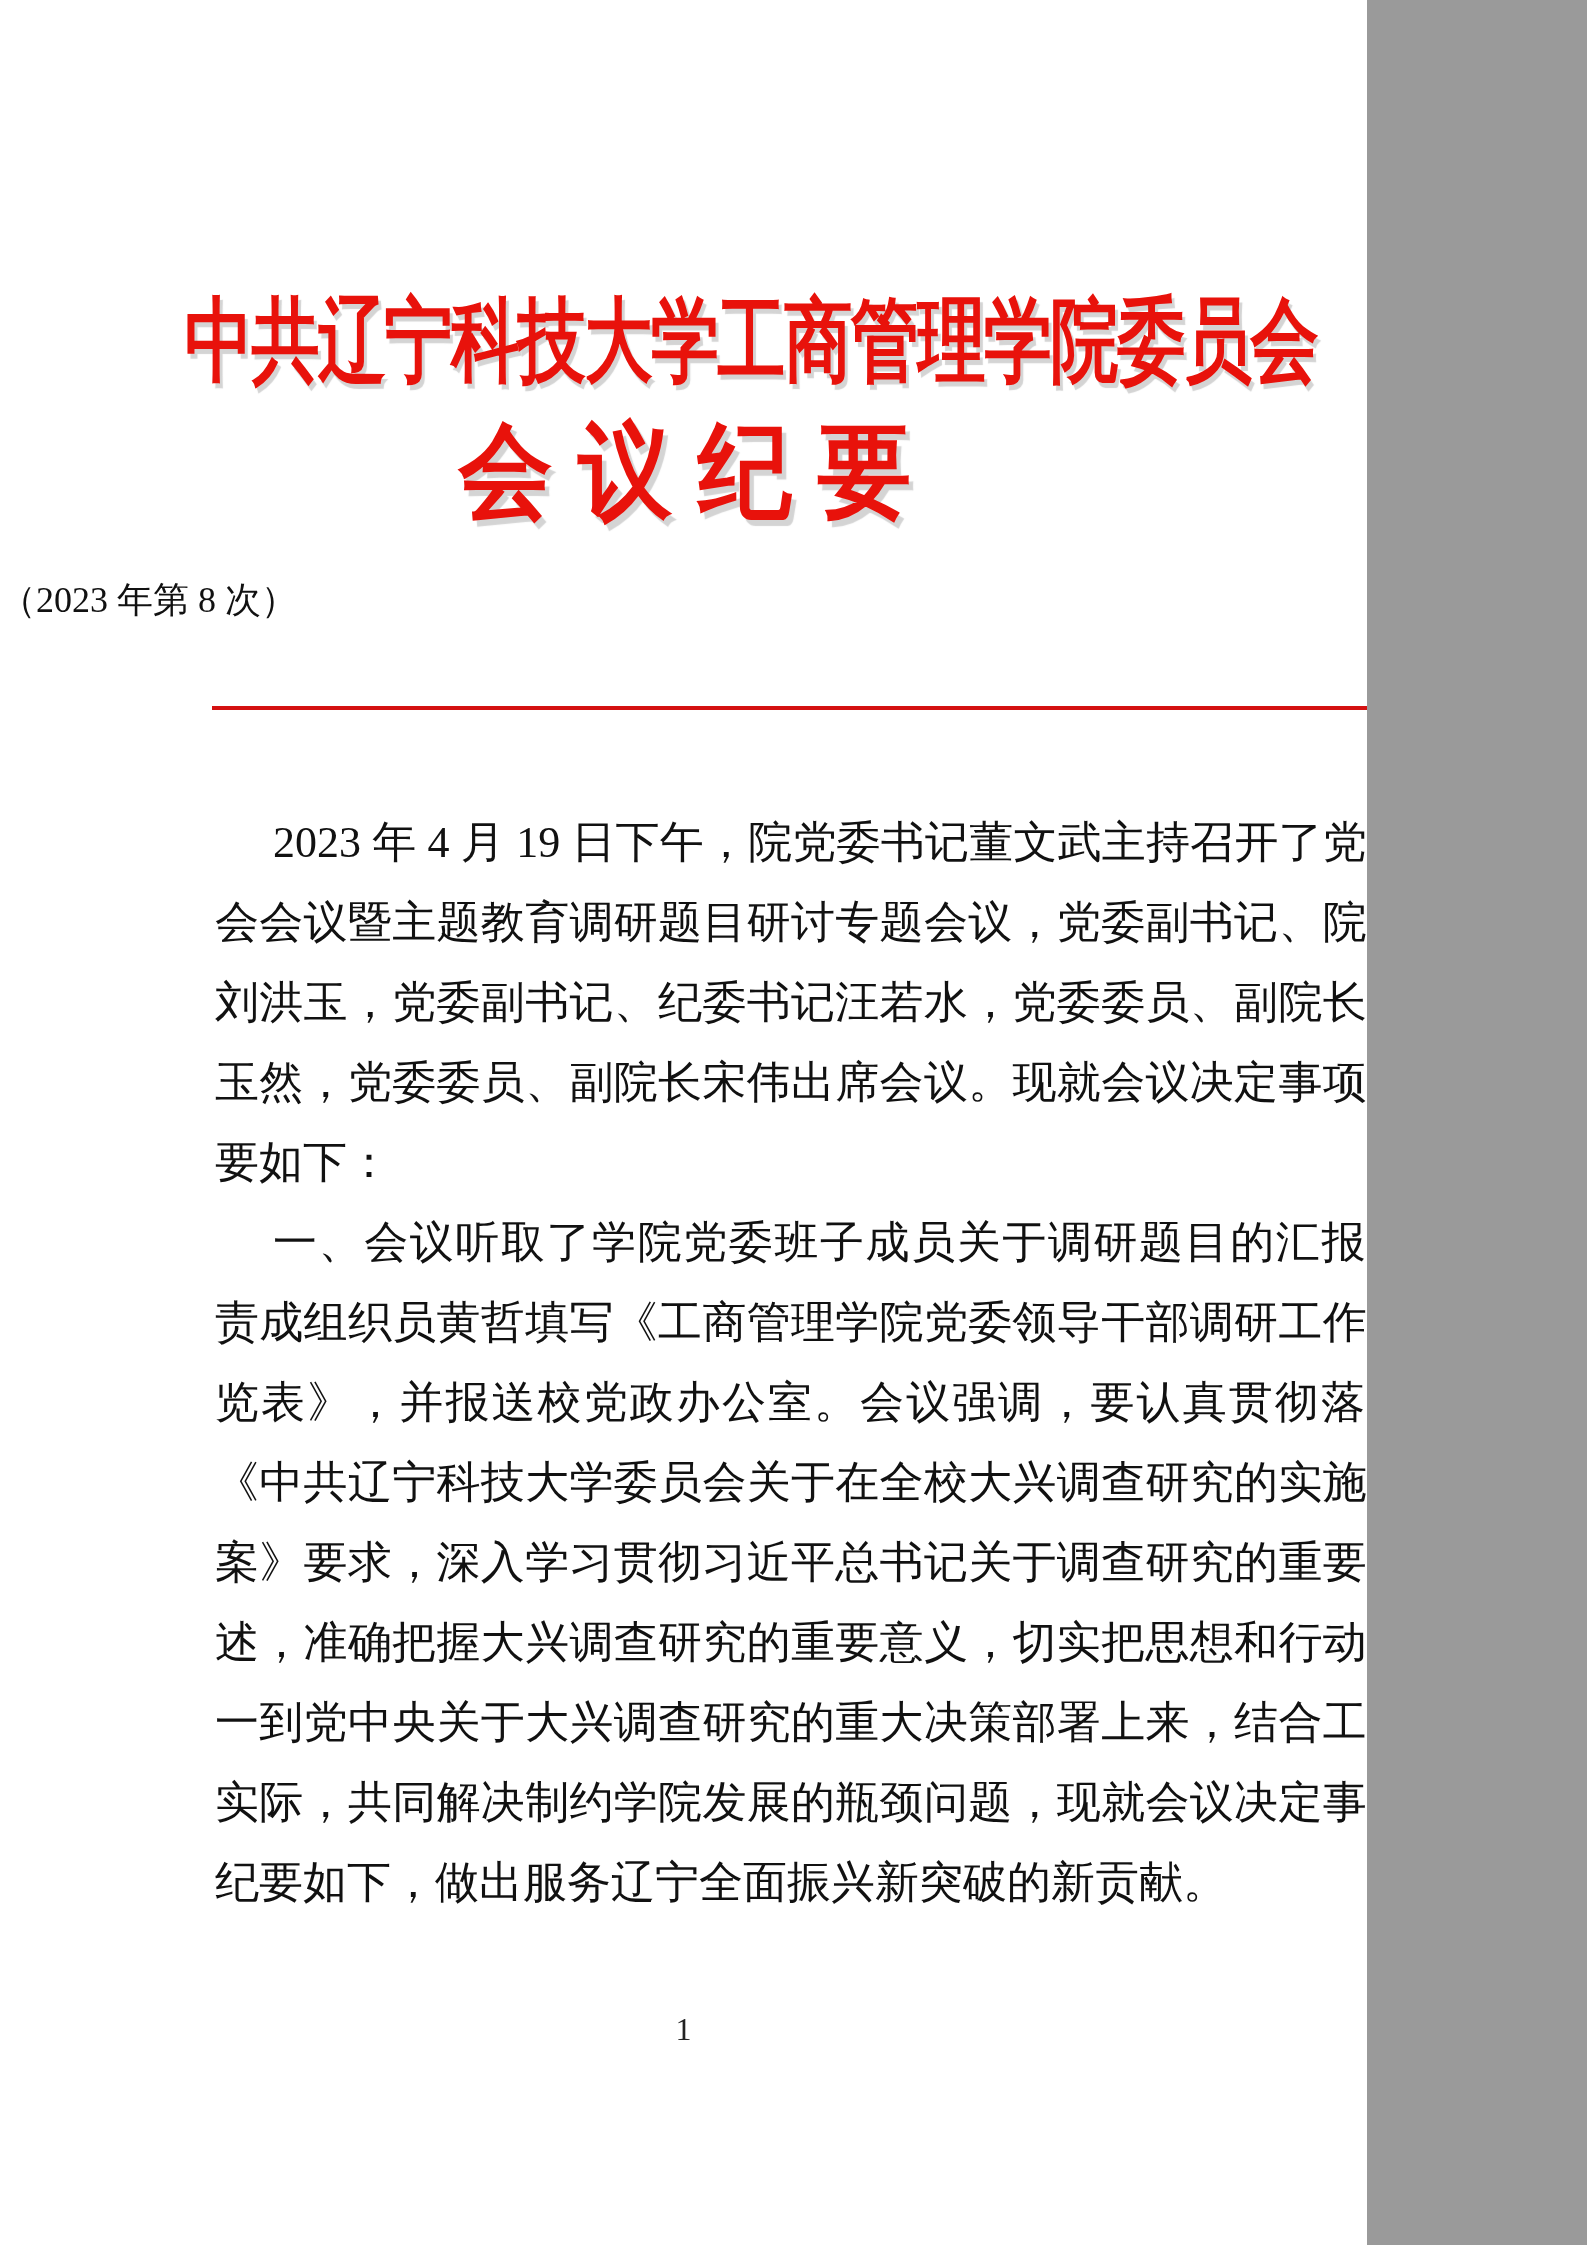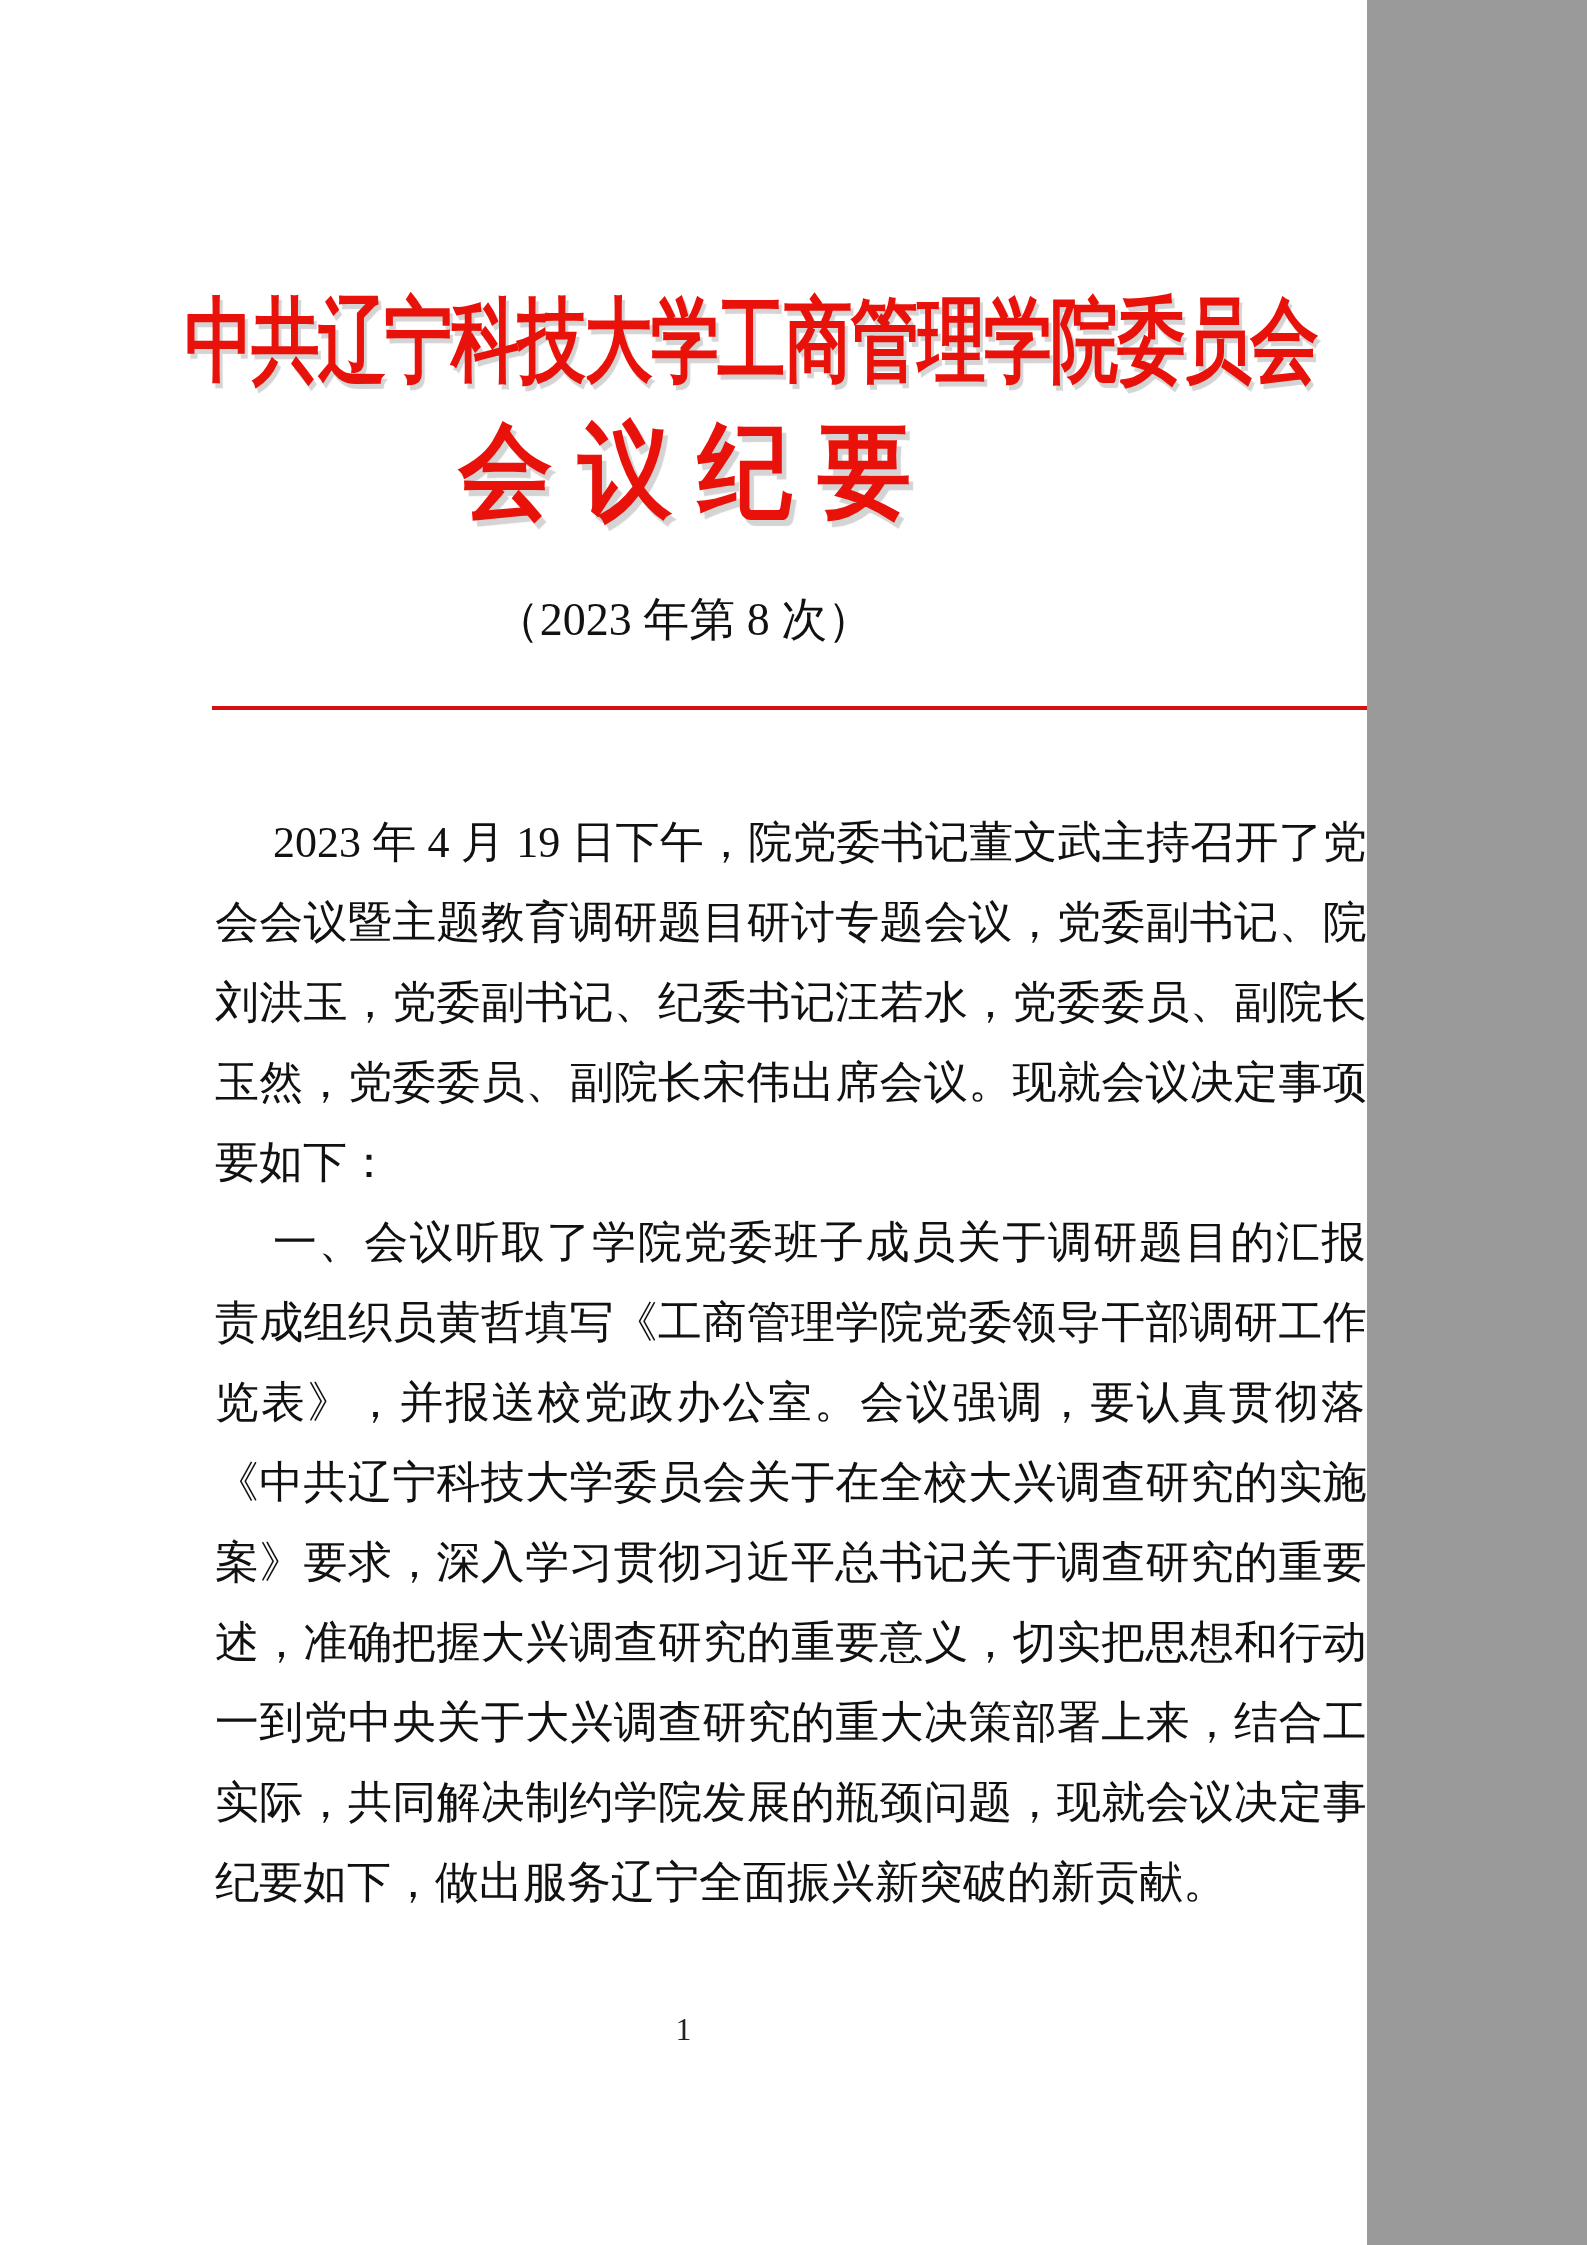--- a/index.html
+++ b/index.html
@@ -44,25 +44,25 @@
     font-size: 104px;
     line-height: 118px;
     color: var(--title-red, #e8120b);
     transform: scaleX(0.90);
     transform-origin: 51% 0;
     white-space: nowrap;
     text-shadow: 5px 6px 1px rgba(160,160,160,0.45);
   }
   .session {
     position: absolute;
-    top: 592px;
+    top: 572px;
     left: 0;
     width: 100%;
-    text-align: center;
-    font-size: 46px;
+    text-align: left;
+    font-size: 36px;
     line-height: 56px;
     color: #111111;
     white-space: nowrap;
   }
   .rule {
     position: absolute;
     top: 706px;
     left: 212px;
     width: 1172px;
     height: 4px;

